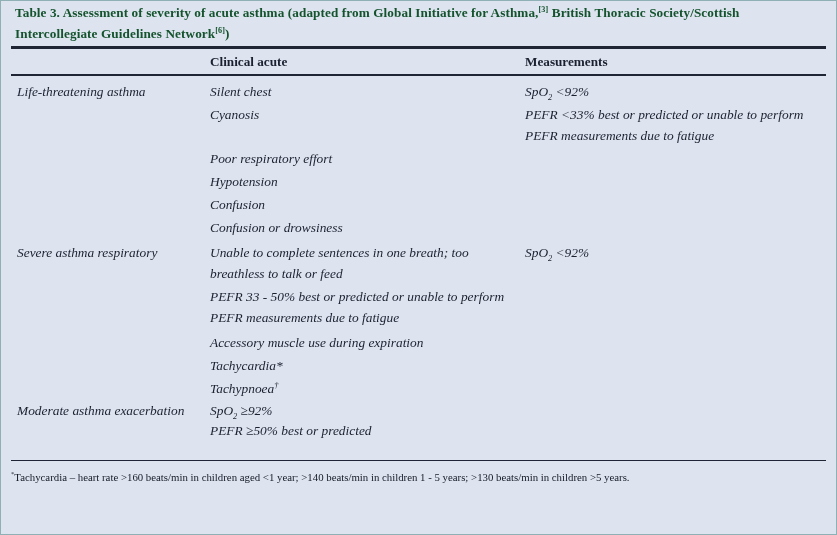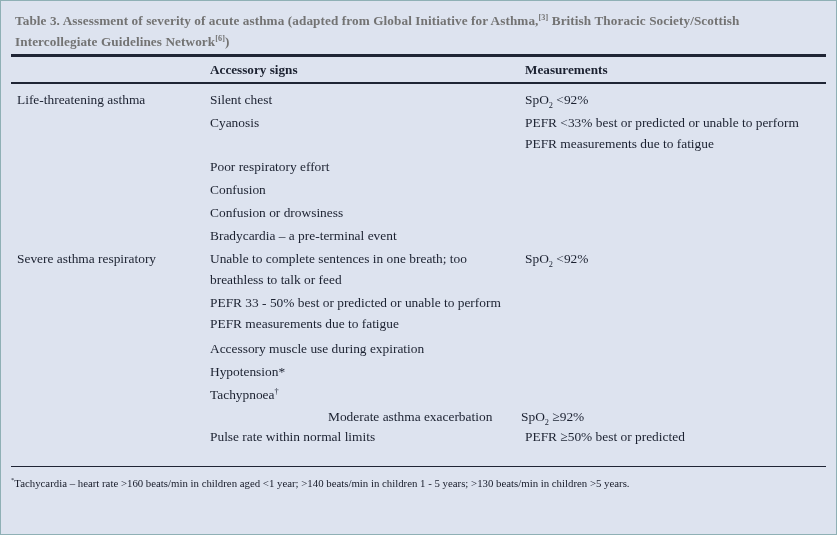--- a/index.html
+++ b/index.html
@@ -11,25 +11,25 @@
     height: 535px;
     background: #dde3ef;
     color: #1b2130;
     border: 1px solid #8fb0b5;
     overflow: hidden;
     position: relative;
   }
   .inner { padding: 0 10px; }
 
   .title-block {
-    padding: 9px 4px 0 4px;
+    padding: 1px 4px 0 4px;
     font-weight: bold;
     font-size: 13.2px;
     line-height: 21px;
-    color: #737373;
+    color: #14532d;
     letter-spacing: 0.1px;
   }
   sup { font-size: 0.62em; vertical-align: super; line-height: 0; }
   sub { font-size: 0.62em; vertical-align: sub; line-height: 0; }
 
   .rule-thick {
     height: 3px;
     background: #1f2535;
     margin-top: 2px;
   }
@@ -44,28 +44,28 @@
     font-weight: bold;
     font-size: 13.2px;
     line-height: 16px;
   }
   .row {
     display: flex;
     font-size: 13.4px;
     line-height: 21px;
     margin-bottom: 2px;
   }
-  .row.tight { line-height: 20px; margin-bottom: 0; justify-content: flex-end; }
+  .row.tight { line-height: 20px; margin-bottom: 0; }
   .row.gap-before { margin-top: 4px; }
 
   .c1 { width: 199px; flex: 0 0 199px; padding-left: 6px; padding-right: 10px; }
   .c2 { width: 315px; flex: 0 0 315px; padding-right: 12px; }
   .c3 { flex: 1 1 auto; padding-right: 2px; max-width: 305px; }
 
-  .body-block { padding-top: 5px; padding-bottom: 19px; }
+  .body-block { padding-top: 5px; padding-bottom: 19px; font-style: italic; }
 
   .footnotes {
     padding: 7px 0 6px 0;
     font-size: 10.8px;
     line-height: 18px;
     color: #161a28;
   }
   .footnote { white-space: nowrap; }
 </style>
 </head>
@@ -76,21 +76,21 @@
 
     <div class="title-block">
       <div><span>Table 3. Assessment of severity of acute asthma (adapted from Global Initiative for Asthma,</span><sup>[3]</sup><span> British Thoracic Society/Scottish</span></div>
       <div><span>Intercollegiate Guidelines Network</span><sup>[6]</sup><span>)</span></div>
     </div>
 
     <div class="rule-thick"></div>
 
     <div class="hdr-row">
       <div class="c1"></div>
-      <div class="c2">Accessory signs</div>
+      <div class="c2">Clinical acute</div>
       <div class="c3">Measurements</div>
     </div>
 
     <div class="rule-thin"></div>
 
     <div class="body-block">
 
       <div class="row">
         <div class="c1">Life-threatening asthma</div>
         <div class="c2"><span>Silent chest</span></div>
@@ -102,36 +102,40 @@
         <div class="c2"><span>Cyanosis</span></div>
         <div class="c3"><span>PEFR &lt;33% best or predicted or unable to perform PEFR measurements due to fatigue</span></div>
       </div>
 
       <div class="row">
         <div class="c1"></div>
         <div class="c2"><span>Poor respiratory effort</span></div>
         <div class="c3"></div>
       </div>
 
+      <div class="row">
+        <div class="c1"></div>
+        <div class="c2"><span>Hypotension</span></div>
+        <div class="c3"></div>
+      </div>
 
       <div class="row">
         <div class="c1"></div>
         <div class="c2"><span>Confusion</span></div>
         <div class="c3"></div>
       </div>
 
       <div class="row">
         <div class="c1"></div>
         <div class="c2"><span>Confusion or drowsiness</span></div>
         <div class="c3"></div>
       </div>
 
       <div class="row">
         <div class="c1"></div>
-        <div class="c2"><span>Bradycardia – a pre-terminal event</span></div>
         <div class="c3"></div>
       </div>
 
       <div class="row">
         <div class="c1">Severe asthma respiratory</div>
         <div class="c2"><span>Unable to complete sentences in one breath; too breathless to talk or feed</span></div>
         <div class="c3"><span>SpO</span><sub>2</sub><span> &lt;92%</span></div>
       </div>
 
       <div class="row">
@@ -140,38 +144,37 @@
       </div>
 
       <div class="row gap-before">
         <div class="c1"></div>
         <div class="c2"><span>Accessory muscle use during expiration</span></div>
         <div class="c3"></div>
       </div>
 
       <div class="row">
         <div class="c1"></div>
-        <div class="c2"><span>Hypotension*</span></div>
+        <div class="c2"><span>Tachycardia*</span></div>
         <div class="c3"></div>
       </div>
 
       <div class="row">
         <div class="c1"></div>
         <div class="c2"><span>Tachypnoea</span><sup>†</sup></div>
         <div class="c3"></div>
       </div>
 
       <div class="row tight">
         <div class="c1">Moderate asthma exacerbation</div>
         <div class="c3"><span>SpO</span><sub>2</sub><span> ≥92%</span></div>
       </div>
 
       <div class="row tight">
         <div class="c1"></div>
-        <div class="c2"><span>Pulse rate within normal limits</span></div>
         <div class="c3"><span>PEFR ≥50% best or predicted</span></div>
       </div>
 
       <div class="row tight">
         <div class="c1"></div>
         <div class="c3"></div>
       </div>
 
     </div>
 

